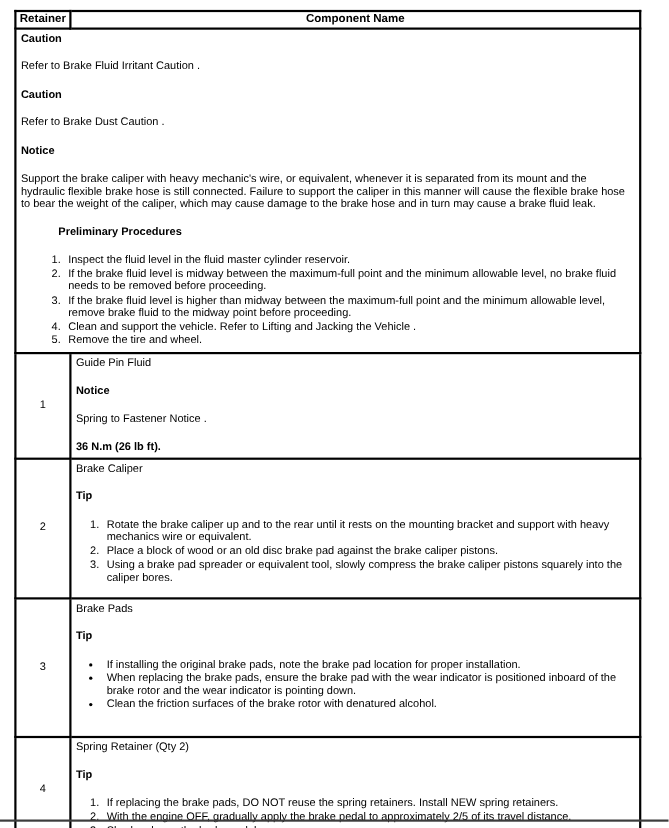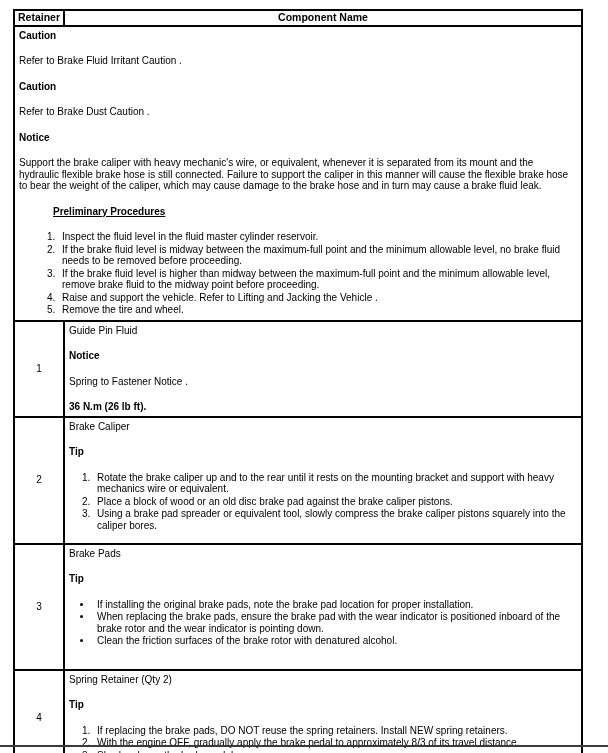--- a/index.html
+++ b/index.html
@@ -42,21 +42,21 @@
     text-align: center;
     padding: 0;
   }
   .h-row1 td.cell { height: 88px; }
   .h-row2 td.cell { height: 119px; }
   .h-row3 td.cell { height: 118px; }
   .h-row4 td.cell { height: 76px; }
   .cell p { margin: 0 0 14px 0; }
   .cell p.last { margin-bottom: 0; }
   .bold { font-weight: bold; }
-  .indent { margin-left: 34px !important; text-decoration: underline; }
+  .indent { margin-left: 34px !important; }
   .cell ol, .cell ul {
     margin: 0;
     padding: 0 0 0 39px;
     list-style-position: outside;
   }
   .cell ol { list-style-type: decimal; }
   .cell ul { list-style-type: disc; }
   .cell ol.tight, .cell ul.tight { padding-left: 24px; }
   .cell li { margin: 0 0 1px 0; padding-left: 4px; }
   .bottom-rule {
@@ -92,21 +92,21 @@
           <p>Refer to Brake Fluid Irritant Caution .</p>
           <p class="bold">Caution</p>
           <p>Refer to Brake Dust Caution .</p>
           <p class="bold">Notice</p>
           <p>Support the brake caliper with heavy mechanic's wire, or equivalent, whenever it is separated from its mount and the hydraulic flexible brake hose is still connected. Failure to support the caliper in this manner will cause the flexible brake hose to bear the weight of the caliper, which may cause damage to the brake hose and in turn may cause a brake fluid leak.</p>
           <p class="bold indent">Preliminary Procedures</p>
           <ol>
             <li>Inspect the fluid level in the fluid master cylinder reservoir.</li>
             <li>If the brake fluid level is midway between the maximum-full point and the minimum allowable level, no brake fluid needs to be removed before proceeding.</li>
             <li>If the brake fluid level is higher than midway between the maximum-full point and the minimum allowable level, remove brake fluid to the midway point before proceeding.</li>
-            <li>Raise and support the vehicle. Refer to Lifting and Jacking the Vehicle .</li>
+            <li>Clean and support the vehicle. Refer to Lifting and Jacking the Vehicle .</li>
             <li>Remove the tire and wheel.</li>
           </ol>
         </td>
       </tr>
 
       <tr class="h-row1">
         <td class="cell callout-cell">1</td>
         <td class="cell">
           <p>Guide Pin Fluid</p>
           <p class="bold">Notice</p>
@@ -141,21 +141,21 @@
         </td>
       </tr>
 
       <tr class="h-row4">
         <td class="cell callout-cell">4</td>
         <td class="cell">
           <p>Spring Retainer (Qty 2)</p>
           <p class="bold">Tip</p>
           <ol class="tight">
             <li>If replacing the brake pads, DO NOT reuse the spring retainers. Install NEW spring retainers.</li>
-            <li>With the engine OFF, gradually apply the brake pedal to approximately 8/3 of its travel distance.</li>
+            <li>With the engine OFF, gradually apply the brake pedal to approximately 2/5 of its travel distance.</li>
             <li>Slowly release the brake pedal.</li>
           </ol>
         </td>
       </tr>
 
     </tbody>
   </table>
 
   <div class="bottom-rule"></div>
 

